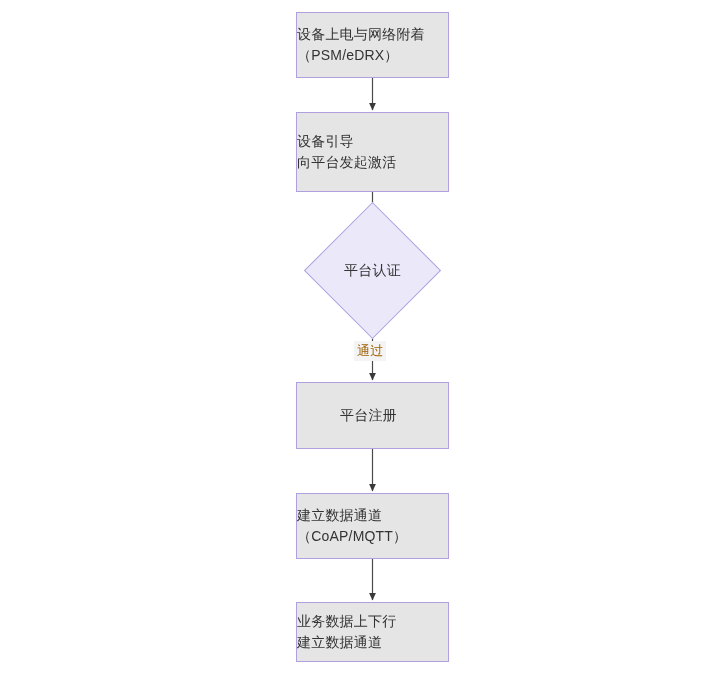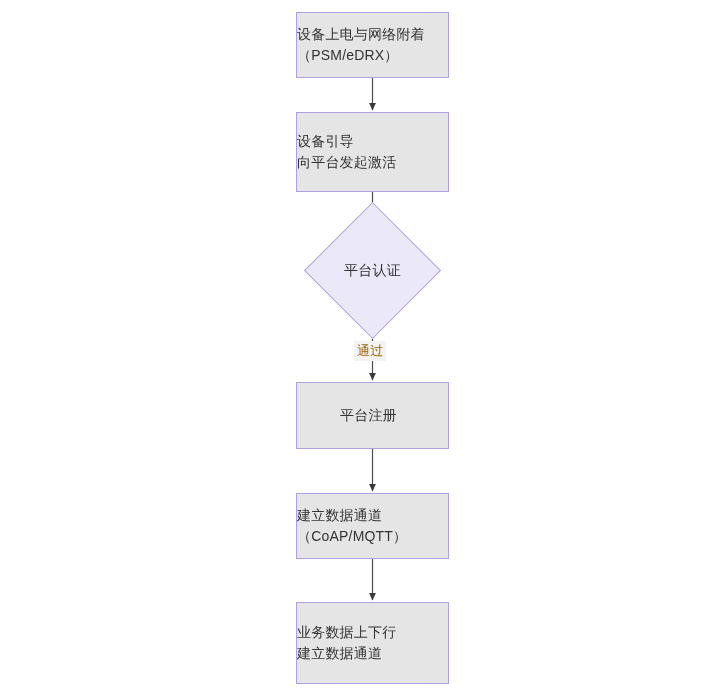--- a/index.html
+++ b/index.html
@@ -115,18 +115,18 @@
 
   <div class="node" style="left:296px; top:382px; width:153px; height:67px;padding-left:43px;">
     <span class="line">平台注册</span>
   </div>
 
   <div class="node" style="left:296px; top:493px; width:153px; height:66px;">
     <span class="line">建立数据通道</span>
     <span class="line">（CoAP/MQTT）</span>
   </div>
 
-  <div class="node" style="left:296px; top:602px; width:153px; height:82px;">
+  <div class="node" style="left:296px; top:602px; width:153px; height:60px;">
     <span class="line">业务数据上下行</span>
     <span class="line">建立数据通道</span>
   </div>
 
 </div>
 
 </body></html>

